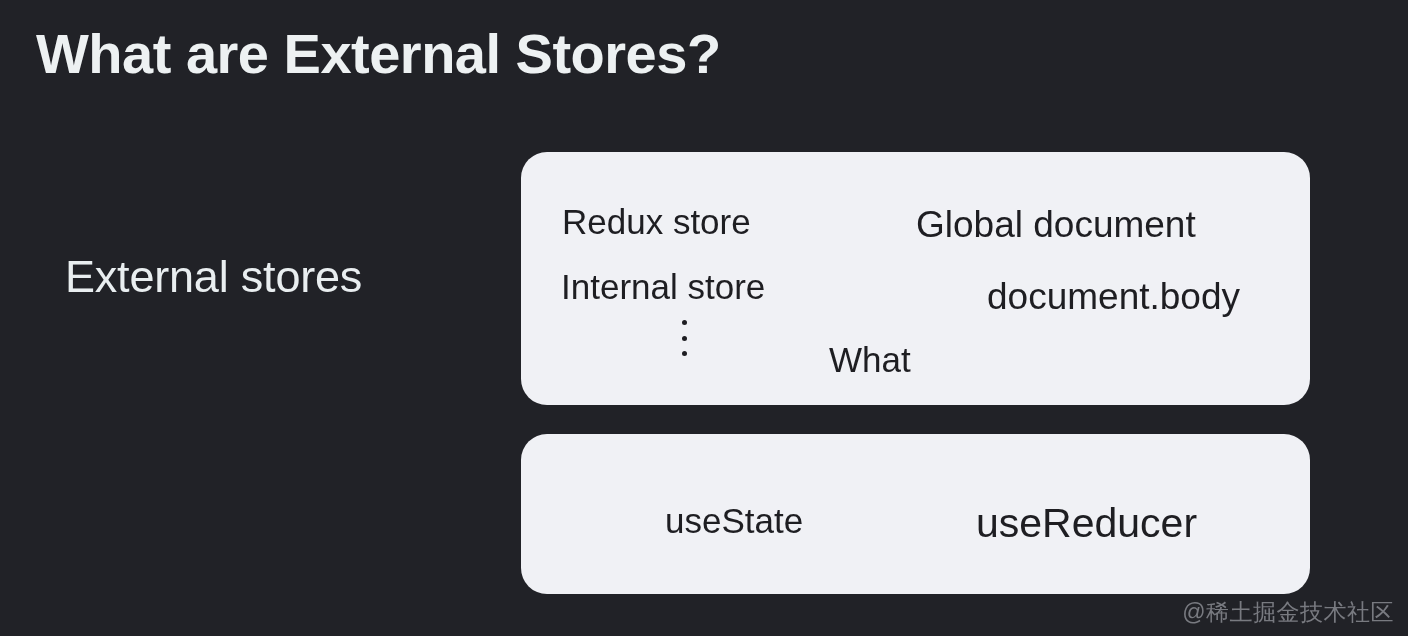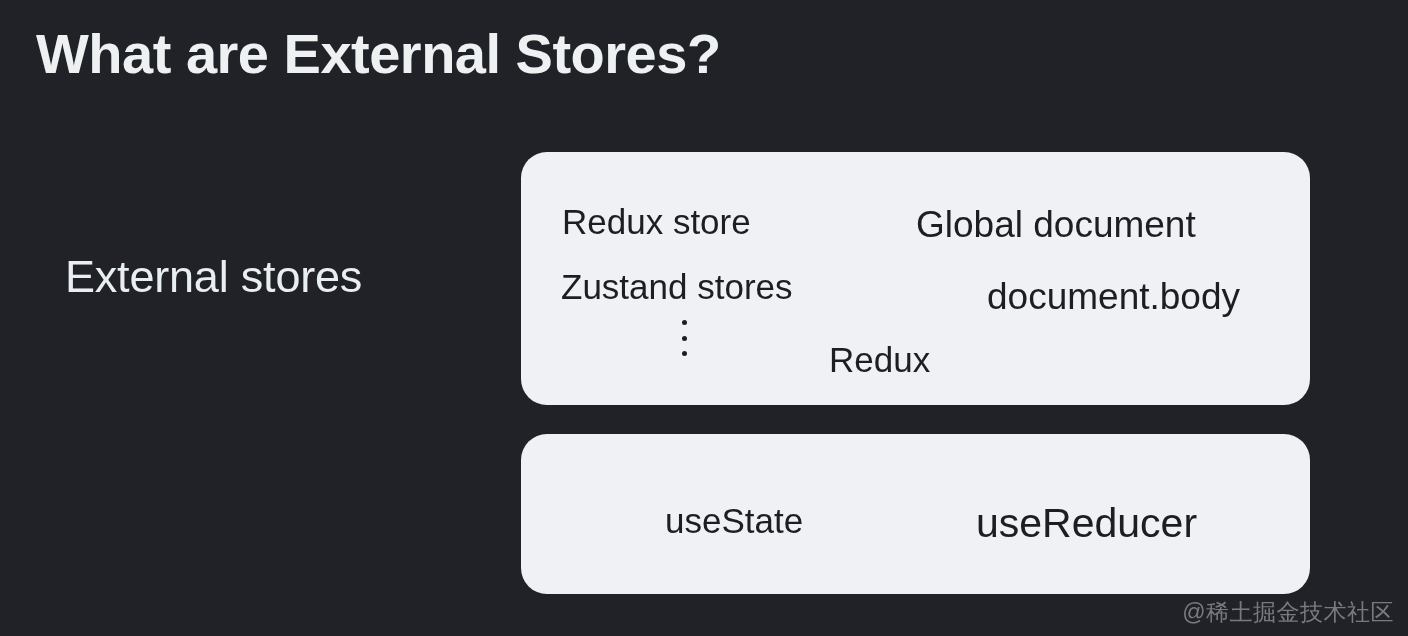--- a/index.html
+++ b/index.html
@@ -129,25 +129,25 @@
   <div id="slide-title">What are External Stores?</div>
 
   <div class="row-label" id="label-external">External stores</div>
 
   <div class="card" id="card-external">
 
     <div class="card-item" id="item-redux-store">Redux store</div>
 
     <div class="card-item" id="item-global-variables">Global document</div>
 
-    <div class="card-item" id="item-zustand-store">Zustand stores</div>
+    <div class="card-item" id="item-zustand-store">Internal store</div>
 
     <div class="card-item" id="item-document-body">document.body</div>
 
-    <div class="card-item" id="item-date">Redux</div>
+    <div class="card-item" id="item-date">What</div>
 
     <div id="item-ellipsis">
       <span></span>
       <span></span>
       <span></span>
     </div>
   </div>
 
 
   <div class="card" id="card-internal">

